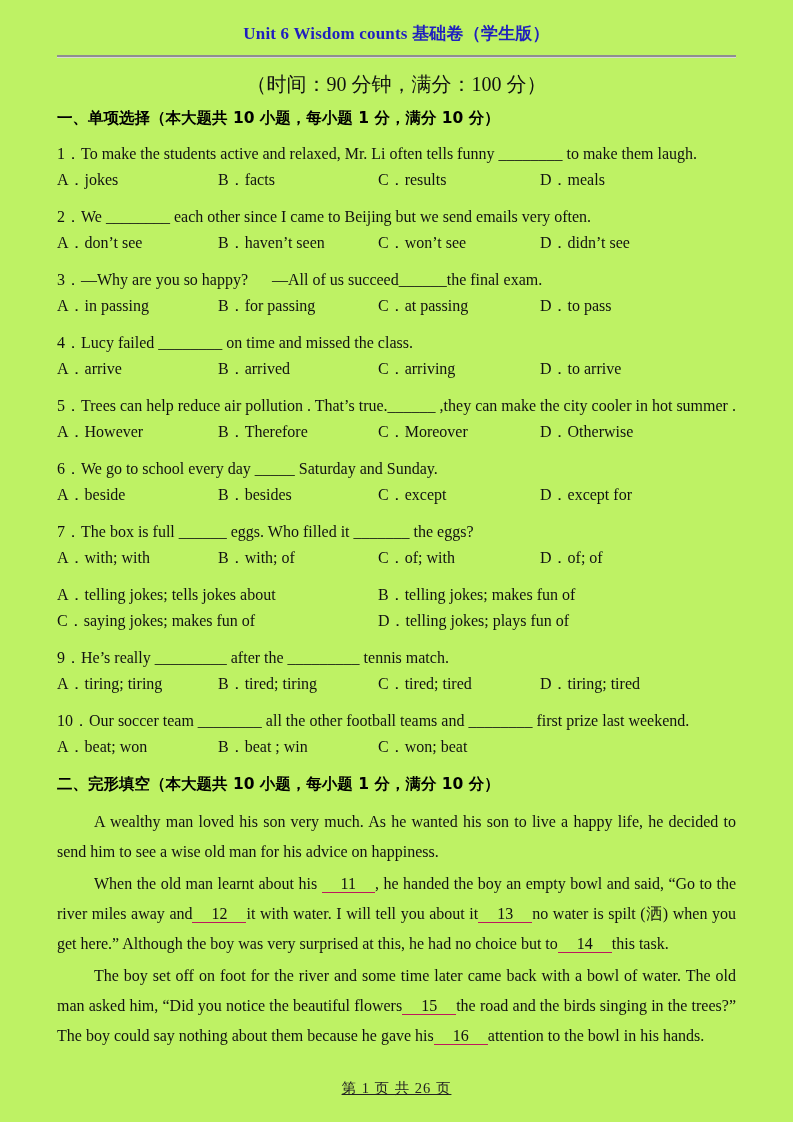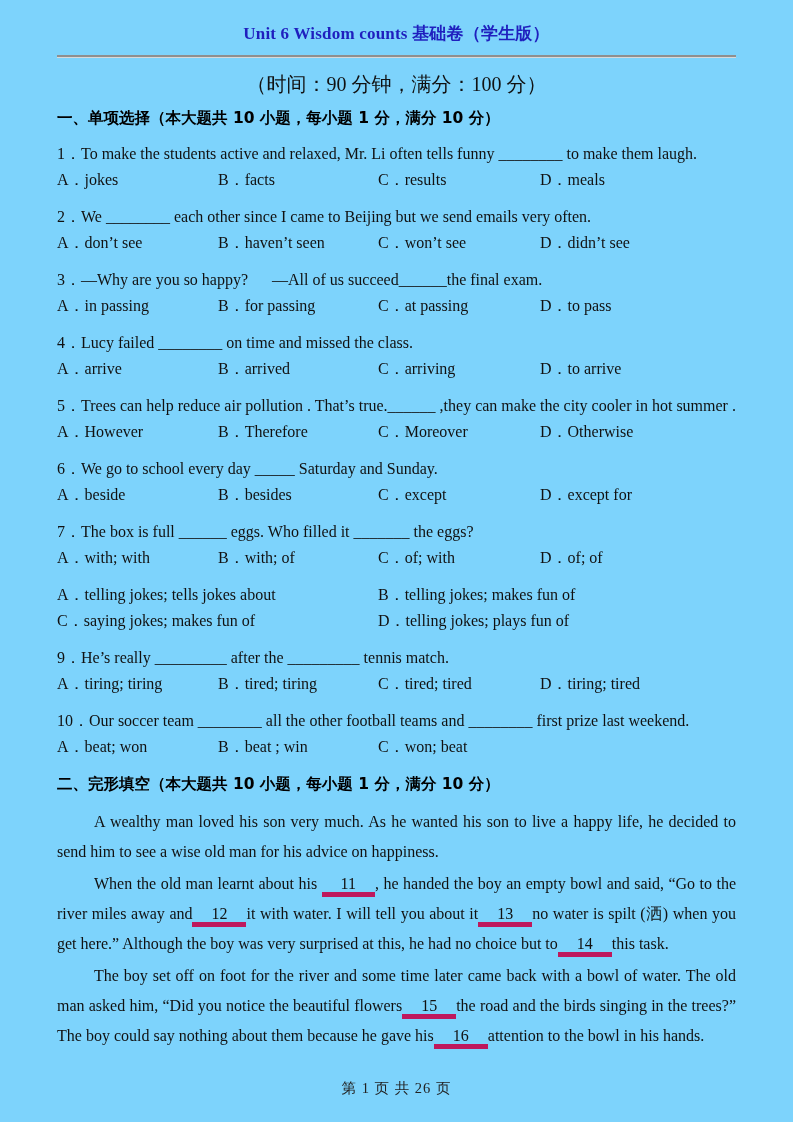--- a/index.html
+++ b/index.html
@@ -1,19 +1,19 @@
 <!DOCTYPE html>
 <html><head>
 <meta charset="utf-8">
 <style>
   html, body { margin: 0; padding: 0; background: #e8e8e8; }
   .page {
     width: 793px; height: 1122px;
     margin: 0 auto;
-    background: #7dd3fc;
+    background: #bef264;
     box-sizing: border-box;
     padding: 14px 57px 0 57px;
     position: relative;
     font-family: "Liberation Serif", "DejaVu Serif", serif;
     color: #111;
     overflow: hidden;
   }
   .title {
     text-align: center;
     font-size: 17px;
@@ -57,32 +57,33 @@
     grid-template-columns: 321px auto;
   }
   .passage p {
     font-size: 16px;
     line-height: 30px;
     text-align: justify;
     text-indent: 37px;
     margin: 0 0 2px 0;
   }
   .blank-num {
-    border-bottom: 5px solid #be185d;
+    border-bottom: 1px solid #be185d;
     padding: 0 19px;
     white-space: nowrap;
   }
   .footer {
     position: absolute;
     left: 0; right: 0;
     bottom: 24px;
     text-align: center;
     font-size: 14.5px;
     color: #222;
     letter-spacing: 1px;
+    text-decoration: underline;
   }
 </style>
 </head>
 <body>
 
 <div class="page">
 
   <div class="title" style="color: rgb(31, 31, 190);">Unit 6 Wisdom counts 基础卷（学生版）</div>
 
   <hr class="rule">

